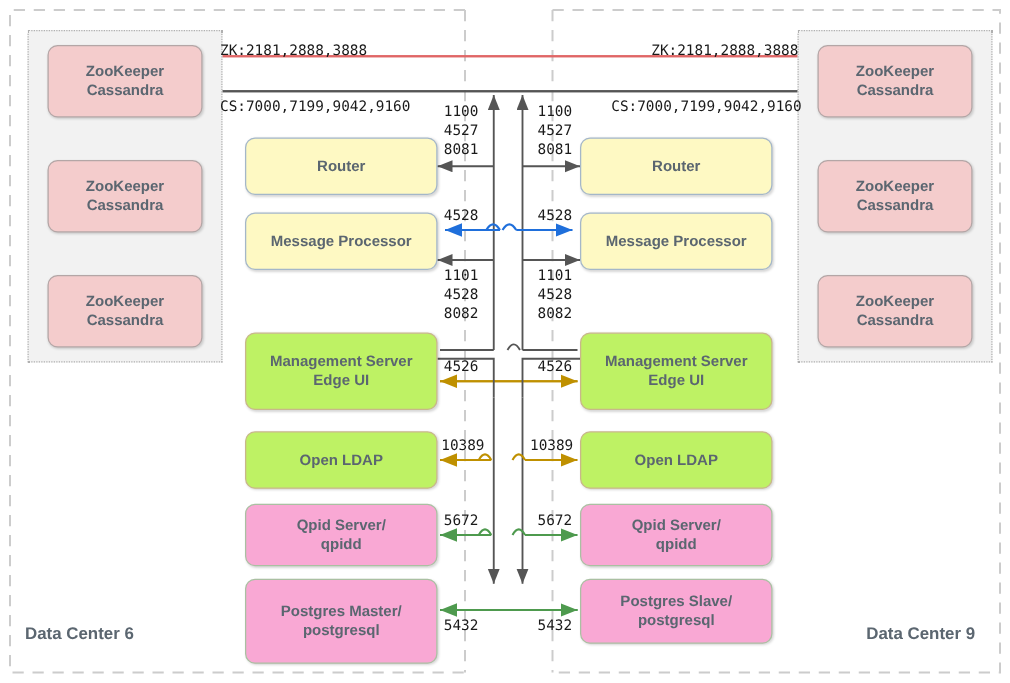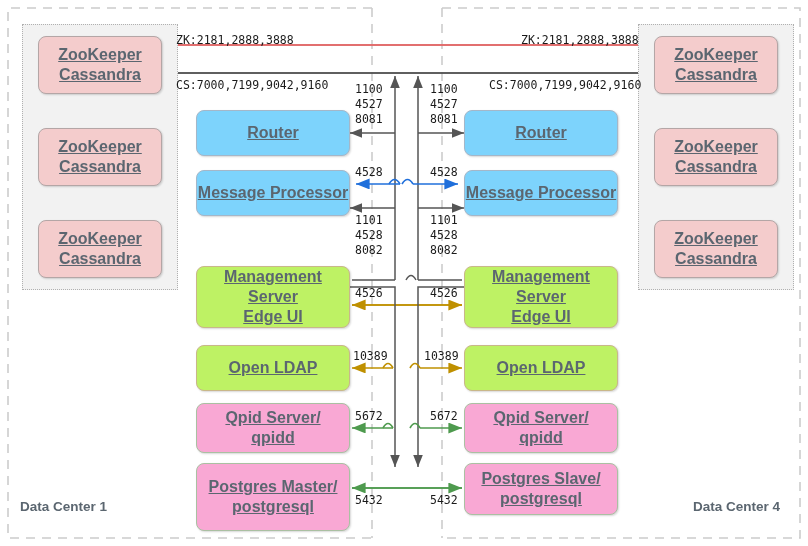--- a/index.html
+++ b/index.html
@@ -5,28 +5,27 @@
   html,body{margin:0;padding:0;background:#ffffff;}
   body{
     width:808px;height:546px;position:relative;overflow:hidden;
     font-family:"Liberation Sans", sans-serif;
   }
   #canvas{position:absolute;left:0;top:0;width:808px;height:546px;}
   .node{
     position:absolute;box-sizing:border-box;
     border-radius:8px;border:1px solid #9aa0a6;
     display:flex;align-items:center;justify-content:center;
-    text-align:center;font-weight:bold;font-size:16px;
+    text-align:center;font-weight:bold;font-size:12px;
     color:#5b6670;line-height:1.25;
     box-shadow:1px 1px 2px rgba(0,0,0,0.16);
-    text-decoration:underline;
   }
   .node span{display:block;pointer-events:none;}
   .n-zk{background:#f4cccc;border-color:#b4a6a6;}
-  .n-blue{background:#7dd3fc;border-color:#a4b7c9;}
+  .n-blue{background:#fef9c3;border-color:#a4b7c9;}
   .n-yellow{background:#bef264;border-color:#c9b78a;}
   .n-green{background:#f9a8d4;border-color:#aac0a2;}
   .zkgroup{
     position:absolute;box-sizing:border-box;
     background:#f2f2f2;border:1.5px dotted #b0b0b0;
   }
   .dclabel{
     position:absolute;font-weight:bold;font-size:13.5px;color:#5b6670;
     white-space:nowrap;
   }
@@ -301,14 +300,14 @@
 
 <div class="plabel" style="left:353px;top:349px;">10389</div>
 <div class="plabel" style="left:424px;top:349px;">10389</div>
 
 <div class="plabel" style="left:355px;top:409px;">5672</div>
 <div class="plabel" style="left:430px;top:409px;">5672</div>
 
 <div class="plabel" style="left:355px;top:493px;">5432</div>
 <div class="plabel" style="left:430px;top:493px;">5432</div>
 
-<div class="dclabel" style="left:20px;top:499px;">Data Center 1</div>
-<div class="dclabel" style="left:693px;top:499px;">Data Center 4</div>
+<div class="dclabel" style="left:20px;top:499px;">Data Center 6</div>
+<div class="dclabel" style="left:693px;top:499px;">Data Center 9</div>
 
 </body></html>

